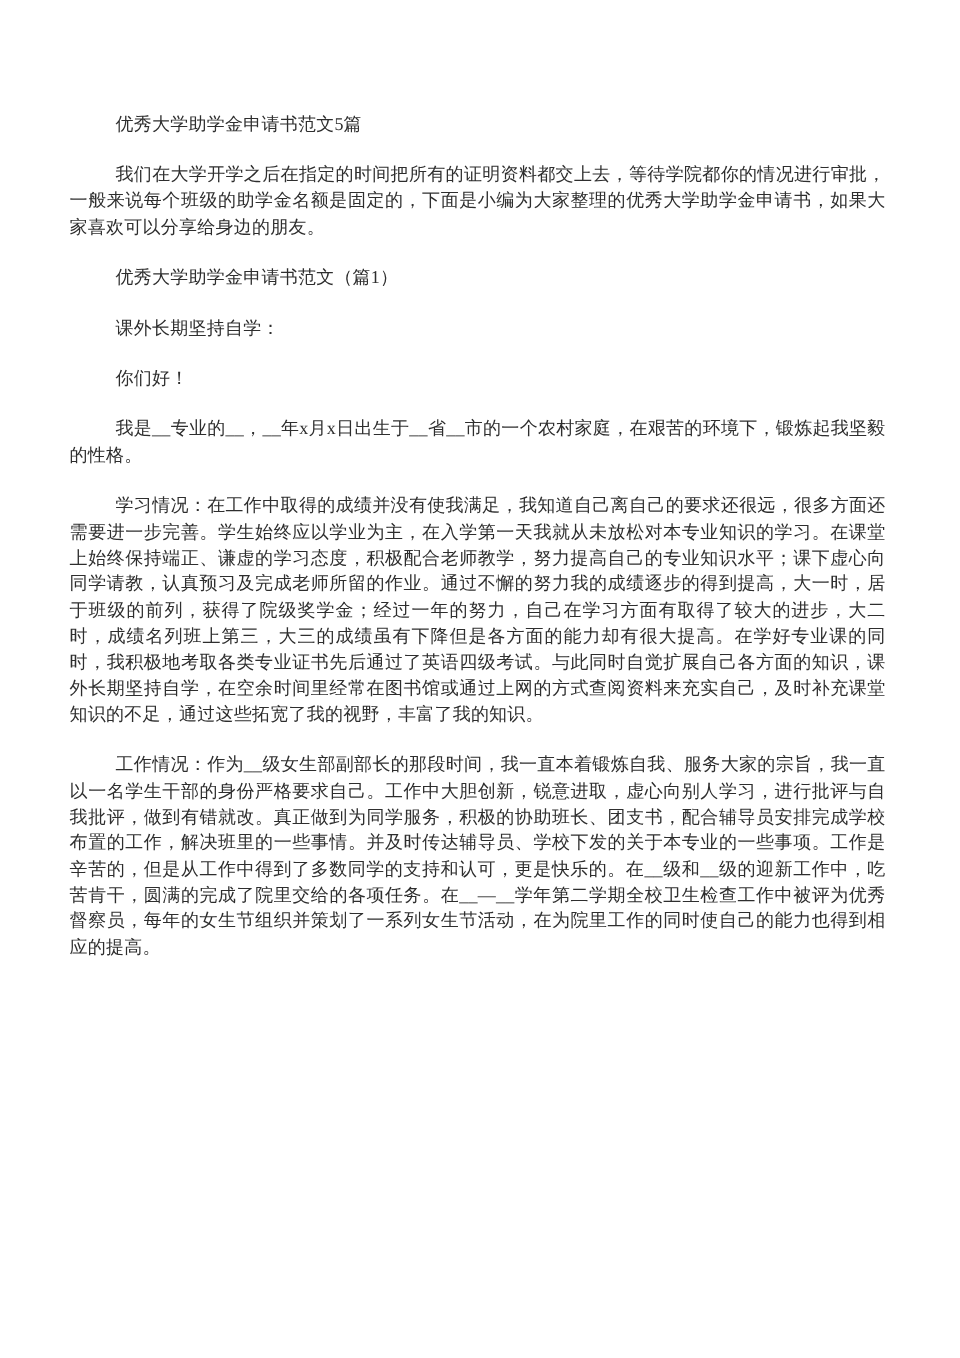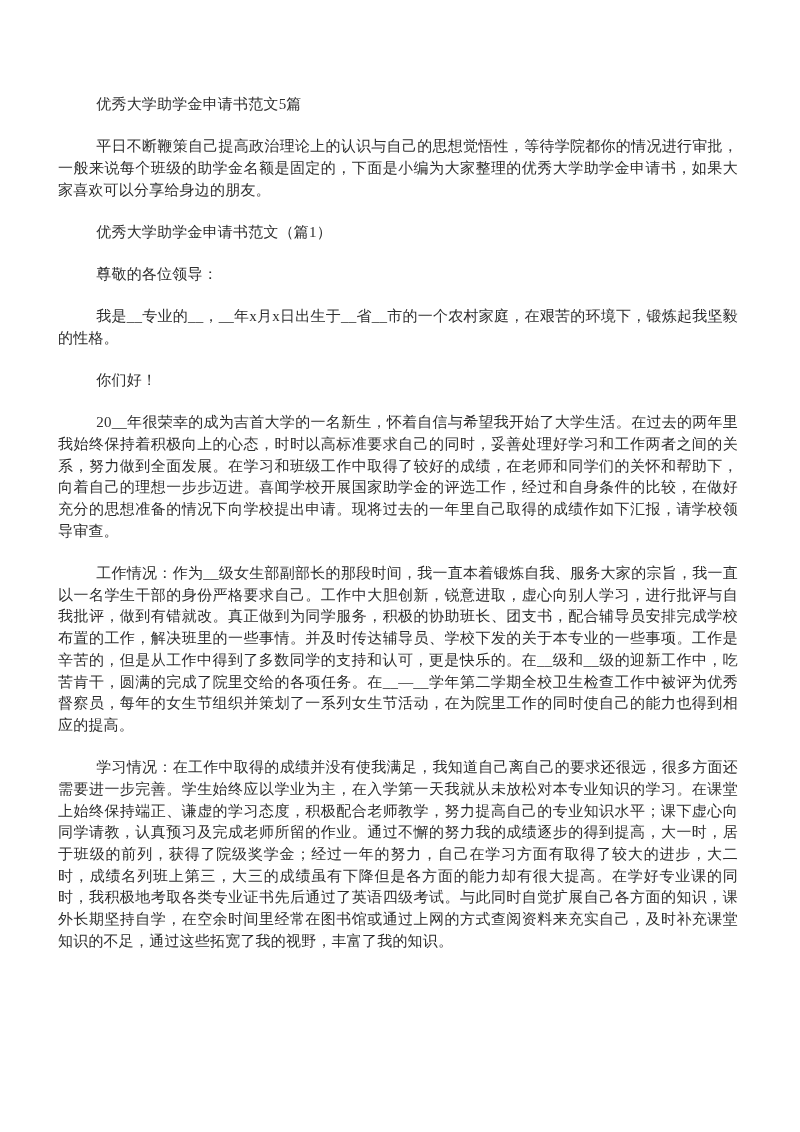--- a/index.html
+++ b/index.html
@@ -32,22 +32,21 @@
   .doc p.heading-bold {
     font-weight: normal;
   }
 </style>
 </head>
 <body>
 
 <div class="page">
   <div class="doc">
     <p>优秀大学助学金申请书范文5篇</p>
-    <p>平日不断鞭策自己提高政治理论上的认识与自己的思想觉悟性，等待学院都你的情况进行审批，一般来说每个班级的助学金名额是固定的，下面是小编为大家整理的优秀大学助学金申请书，如果大家喜欢可以分享给身边的朋友。</p>
+    <p>我们在大学开学之后在指定的时间把所有的证明资料都交上去，等待学院都你的情况进行审批，一般来说每个班级的助学金名额是固定的，下面是小编为大家整理的优秀大学助学金申请书，如果大家喜欢可以分享给身边的朋友。</p>
     <p class="heading-bold">优秀大学助学金申请书范文（篇1）</p>
-    <p>尊敬的各位领导：</p>
+    <p>课外长期坚持自学：</p>
+    <p>你们好！</p>
     <p>我是__专业的__，__年x月x日出生于__省__市的一个农村家庭，在艰苦的环境下，锻炼起我坚毅的性格。</p>
-    <p>你们好！</p>
-    <p>20__年很荣幸的成为吉首大学的一名新生，怀着自信与希望我开始了大学生活。在过去的两年里我始终保持着积极向上的心态，时时以高标准要求自己的同时，妥善处理好学习和工作两者之间的关系，努力做到全面发展。在学习和班级工作中取得了较好的成绩，在老师和同学们的关怀和帮助下，向着自己的理想一步步迈进。喜闻学校开展国家助学金的评选工作，经过和自身条件的比较，在做好充分的思想准备的情况下向学校提出申请。现将过去的一年里自己取得的成绩作如下汇报，请学校领导审查。</p>
+    <p>学习情况：在工作中取得的成绩并没有使我满足，我知道自己离自己的要求还很远，很多方面还需要进一步完善。学生始终应以学业为主，在入学第一天我就从未放松对本专业知识的学习。在课堂上始终保持端正、谦虚的学习态度，积极配合老师教学，努力提高自己的专业知识水平；课下虚心向同学请教，认真预习及完成老师所留的作业。通过不懈的努力我的成绩逐步的得到提高，大一时，居于班级的前列，获得了院级奖学金；经过一年的努力，自己在学习方面有取得了较大的进步，大二时，成绩名列班上第三，大三的成绩虽有下降但是各方面的能力却有很大提高。在学好专业课的同时，我积极地考取各类专业证书先后通过了英语四级考试。与此同时自觉扩展自己各方面的知识，课外长期坚持自学，在空余时间里经常在图书馆或通过上网的方式查阅资料来充实自己，及时补充课堂知识的不足，通过这些拓宽了我的视野，丰富了我的知识。</p>
     <p>工作情况：作为__级女生部副部长的那段时间，我一直本着锻炼自我、服务大家的宗旨，我一直以一名学生干部的身份严格要求自己。工作中大胆创新，锐意进取，虚心向别人学习，进行批评与自我批评，做到有错就改。真正做到为同学服务，积极的协助班长、团支书，配合辅导员安排完成学校布置的工作，解决班里的一些事情。并及时传达辅导员、学校下发的关于本专业的一些事项。工作是辛苦的，但是从工作中得到了多数同学的支持和认可，更是快乐的。在__级和__级的迎新工作中，吃苦肯干，圆满的完成了院里交给的各项任务。在__—__学年第二学期全校卫生检查工作中被评为优秀督察员，每年的女生节组织并策划了一系列女生节活动，在为院里工作的同时使自己的能力也得到相应的提高。</p>
-    <p>学习情况：在工作中取得的成绩并没有使我满足，我知道自己离自己的要求还很远，很多方面还需要进一步完善。学生始终应以学业为主，在入学第一天我就从未放松对本专业知识的学习。在课堂上始终保持端正、谦虚的学习态度，积极配合老师教学，努力提高自己的专业知识水平；课下虚心向同学请教，认真预习及完成老师所留的作业。通过不懈的努力我的成绩逐步的得到提高，大一时，居于班级的前列，获得了院级奖学金；经过一年的努力，自己在学习方面有取得了较大的进步，大二时，成绩名列班上第三，大三的成绩虽有下降但是各方面的能力却有很大提高。在学好专业课的同时，我积极地考取各类专业证书先后通过了英语四级考试。与此同时自觉扩展自己各方面的知识，课外长期坚持自学，在空余时间里经常在图书馆或通过上网的方式查阅资料来充实自己，及时补充课堂知识的不足，通过这些拓宽了我的视野，丰富了我的知识。</p>
   </div>
 </div>
 
 </body></html>

